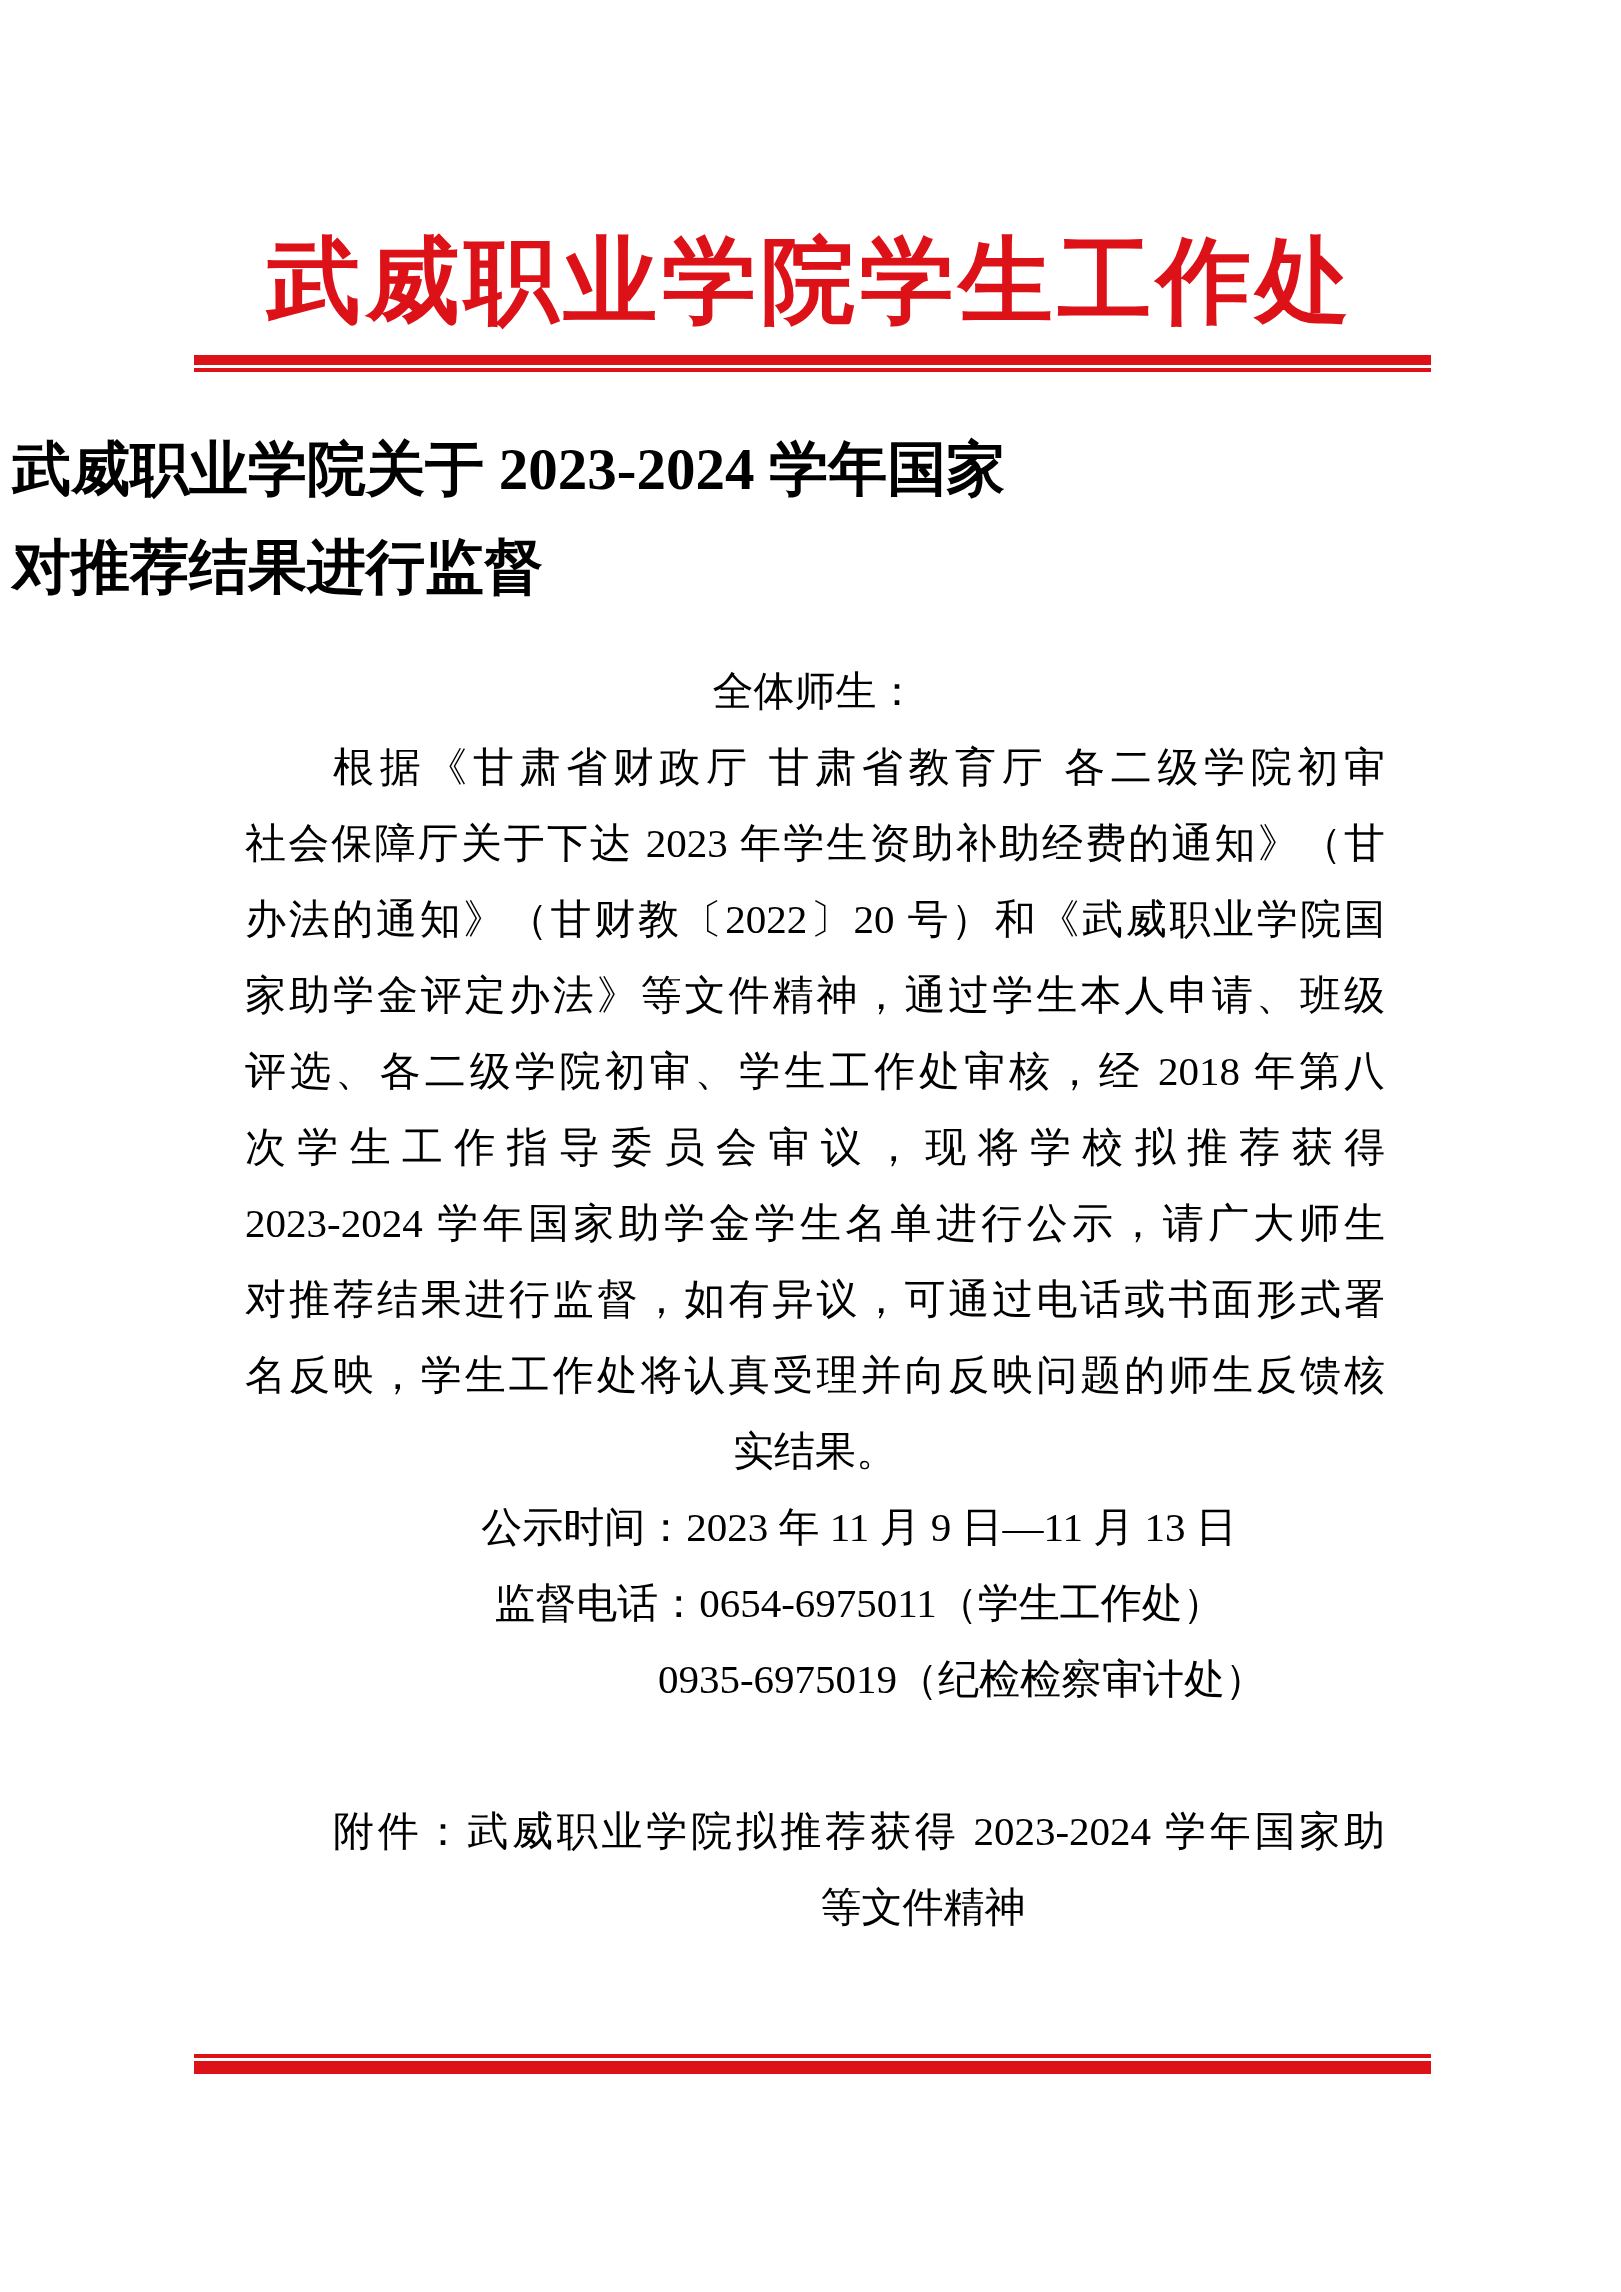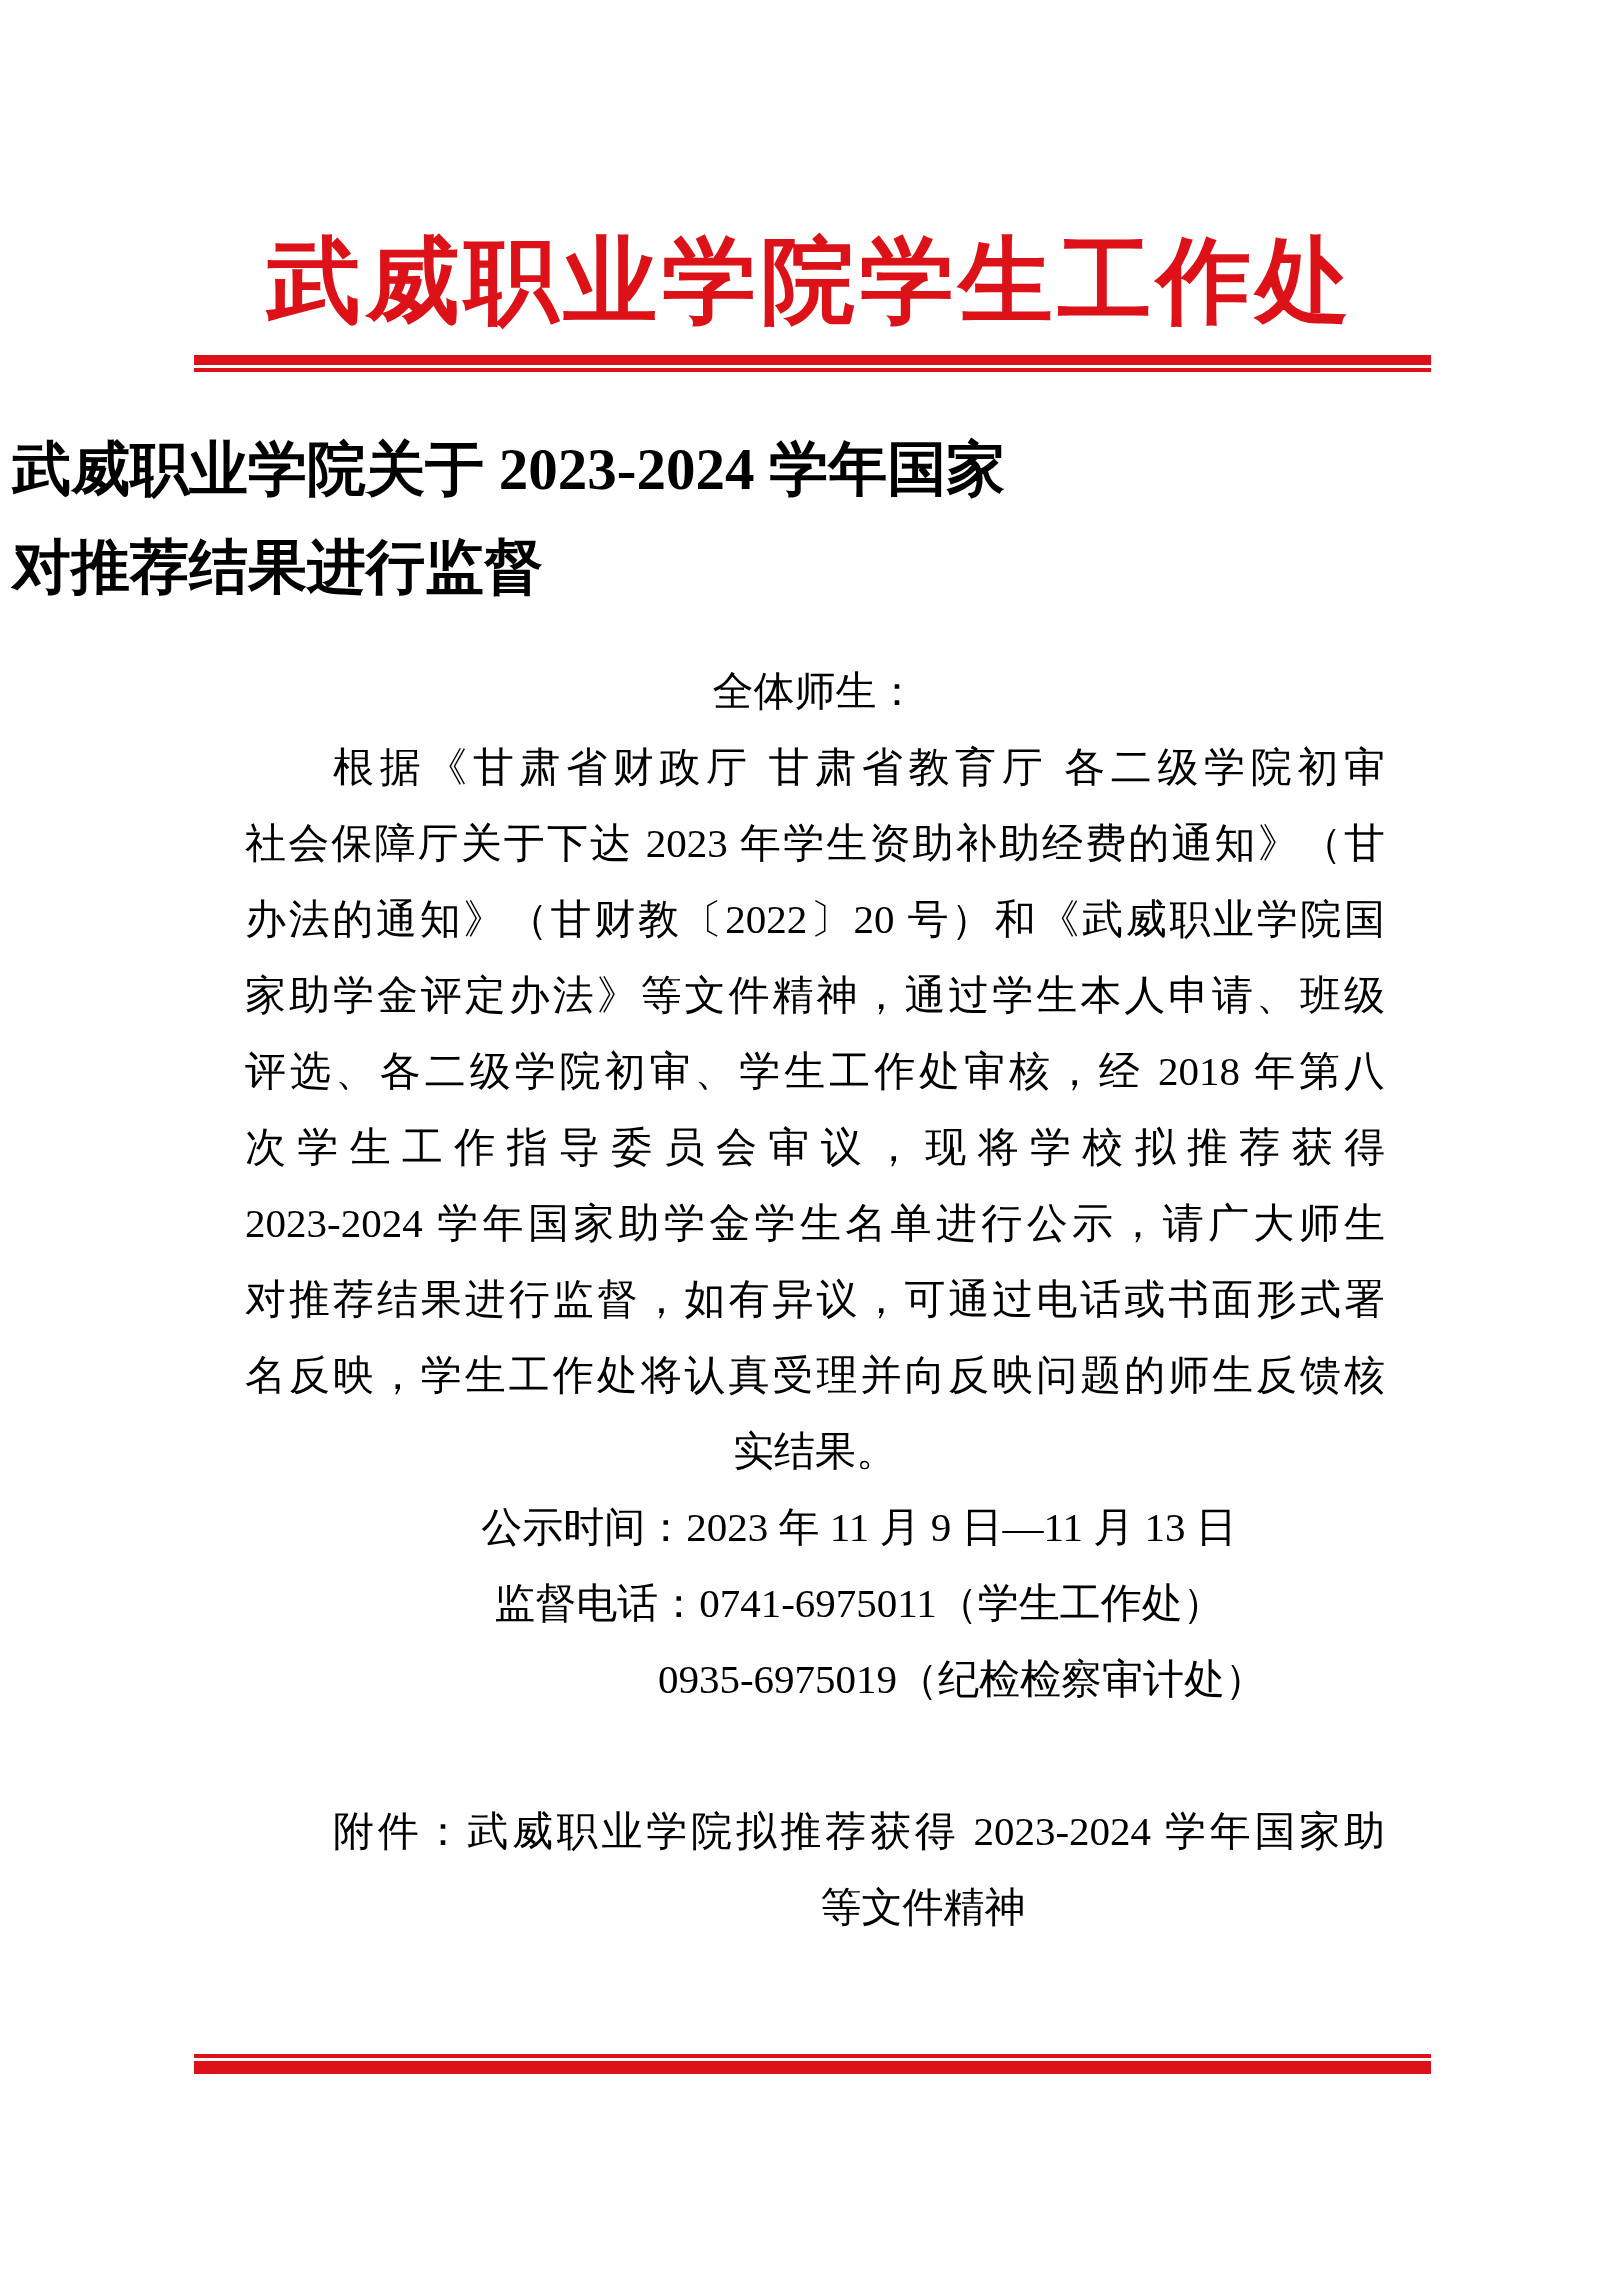--- a/index.html
+++ b/index.html
@@ -87,21 +87,21 @@
     <div class="line j">社会保障厅关于下达 2023 年学生资助补助经费的通知》（甘</div>
     <div class="line j">办法的通知》（甘财教〔2022〕20 号）和《武威职业学院国</div>
     <div class="line j">家助学金评定办法》等文件精神，通过学生本人申请、班级</div>
     <div class="line j">评选、各二级学院初审、学生工作处审核，经 2018 年第八</div>
     <div class="line j">次学生工作指导委员会审议，现将学校拟推荐获得</div>
     <div class="line j">2023-2024 学年国家助学金学生名单进行公示，请广大师生</div>
     <div class="line j">对推荐结果进行监督，如有异议，可通过电话或书面形式署</div>
     <div class="line j">名反映，学生工作处将认真受理并向反映问题的师生反馈核</div>
     <div class="line">实结果。</div>
     <div class="line ind2">公示时间：2023 年 11 月 9 日—11 月 13 日</div>
-    <div class="line ind2">监督电话：0741-6975011（学生工作处）</div>
+    <div class="line ind2">监督电话：0654-6975011（学生工作处）</div>
     <div class="line ind-phone">0935-6975019（纪检检察审计处）</div>
     <div class="line"></div>
     <div class="line j ind2">附件：武威职业学院拟推荐获得 2023-2024 学年国家助</div>
     <div class="line ind-att">等文件精神</div>
   </div>
 
   <div class="rule bottom-thin"></div>
   <div class="rule bottom-thick"></div>
 
 </div>

